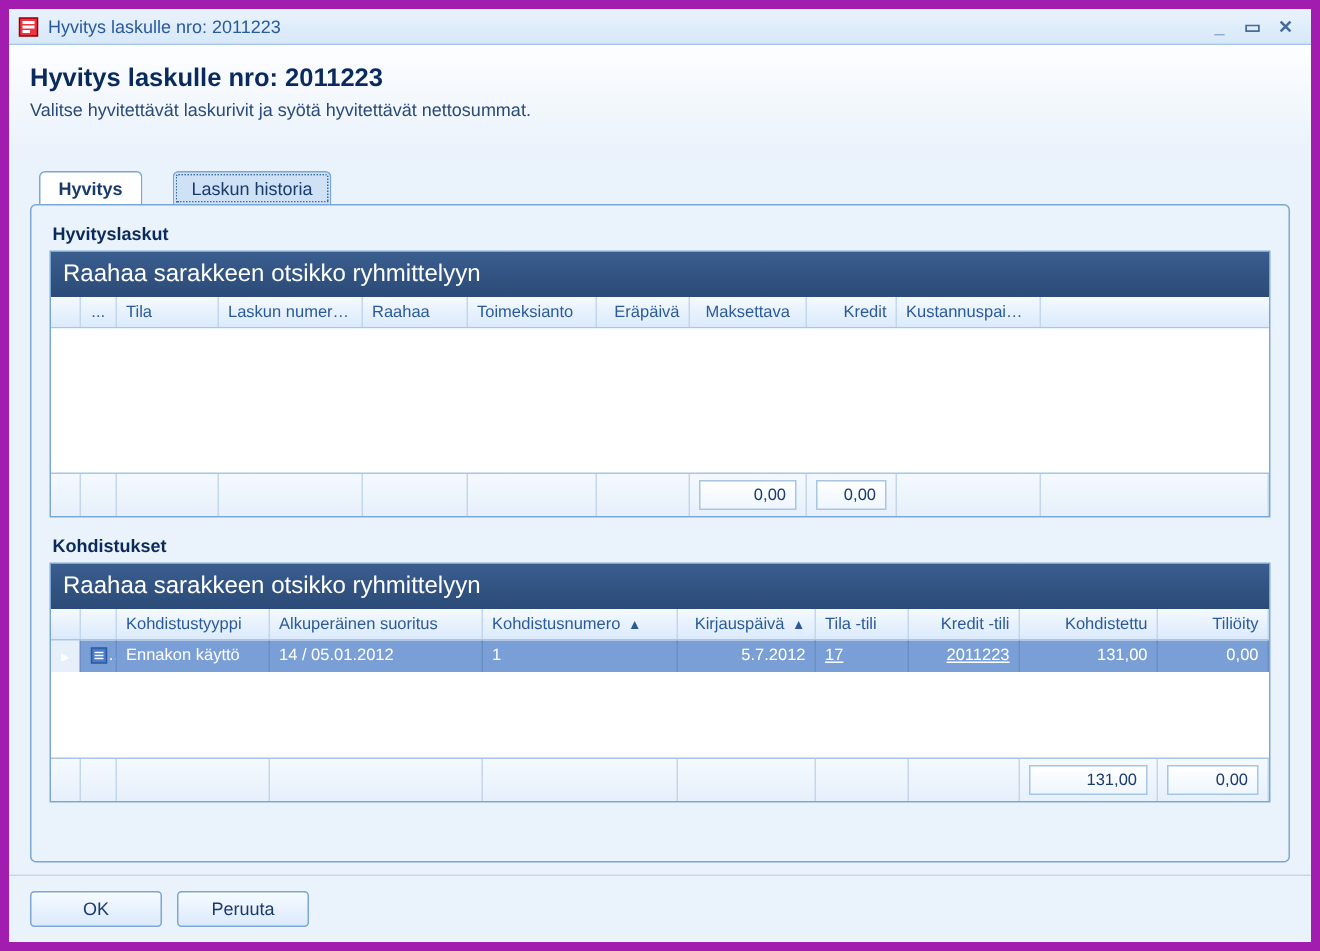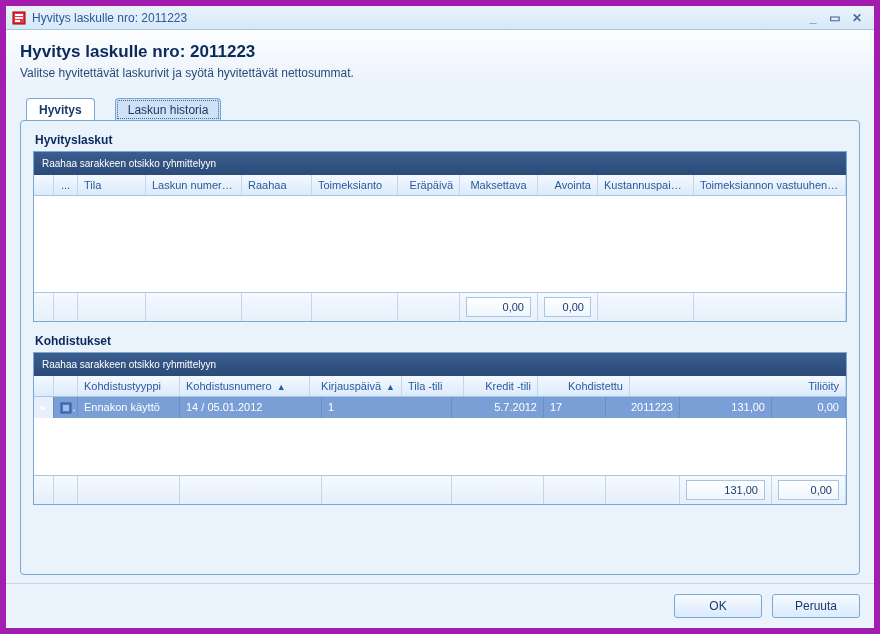--- a/index.html
+++ b/index.html
@@ -31,21 +31,21 @@
     width:14px;height:14px;margin-right:6px;
     display:inline-flex;align-items:center;justify-content:center;
   }
   .titlebar .spacer{flex:1}
   .titlebar .winbtn{width:22px;text-align:center;color:#476b99;cursor:default;font-weight:bold}
   .header {
     padding: 12px 14px 6px 14px;
     background: linear-gradient(#fdfeff,#eaf2fb);
   }
   .header h1{margin:0;font-size:17px;font-weight:bold;color:#0a2a5c}
-  .header p{margin:4px 0 0 0;color:#2a4a7a}
+  .header p{margin:4px 0 16px 0;color:#2a4a7a}
   .body{
     flex:1;
     padding: 12px 14px 8px 14px;
     background:#eaf2fb;
     display:flex;flex-direction:column;
   }
   .tabstrip{display:flex;gap:20px;margin-bottom:-1px;padding-left:6px}
   .tab{
     padding:4px 12px;
     border:1px solid #7ba7d5;
@@ -67,21 +67,21 @@
   }
   .section-title{font-weight:bold;margin:2px 0 4px 2px;color:#0a2a5c}
   .gridbox{
     border:1px solid #7ba7d5;
     background:#fff;
   }
   .groupbar{
     background:linear-gradient(#3a5e8f,#2b4a77);
     color:#fff;
     padding:6px 8px;
-    font-size:10px;
+    font-size:16px;
   }
   .colheaders{
     display:flex;
     background:linear-gradient(#f4f9fe,#dbeafc);
     border-bottom:1px solid #a8c6e4;width:100%;
   }
   .colheaders .col, .row .col{
     border-right:1px solid #c3d7ec;
     padding:4px 6px;
     overflow:hidden;white-space:nowrap;text-overflow:ellipsis;
@@ -118,31 +118,31 @@
   .g2c5{width:92px;text-align:right}
   .g2c6{width:62px}
   .g2c7{width:74px;text-align:right}
   .g2c8{width:92px;text-align:right}
   .g2c9{flex:1;text-align:right}
 
   .rows2{min-height:78px;background:#fff}
   .row{display:flex;align-items:stretch}
   .row.selected{background:#7a9fd6;color:#fff}
   .row.selected .col{color:#fff;border-right-color:#6a8fc6}
-  .row .link{margin-top:28px;}
+  .row .link{text-decoration:underline;margin-top:28px;}
   .row-indicator{color:#1a3a6e;background:#e6effa;}
   .row-icon svg{vertical-align:middle}
 
   .sort-indicator{font-size:9px;margin-left:2px}
 
   .footer{
     padding:10px 14px;
     background:#eaf2fb;
     border-top:1px solid #c3d7ec;
-    display:flex;justify-content:flex-end;gap:10px;
+    display:flex;gap:10px;
   }
   .btn{
     min-width:88px;padding:4px 14px;
     border:1px solid #7ba7d5;border-radius:3px;
     background:linear-gradient(#f6fbff,#dbeafc);
     color:#1a3a6e;text-align:center;cursor:default;
   }
   .sumcell{
     border:1px solid #a8c6e4;background:linear-gradient(#fff,#eef6fd);
     padding:3px 6px;text-align:right;font-size:11px;
@@ -190,23 +190,22 @@
           <div class="col g1c1">...</div>
           <div class="col g1c2">Tila</div>
           <div class="col g1c3">
             <span>Laskun numero</span>
             <span class="sort-indicator">▼</span>
           </div>
           <div class="col g1c4">Raahaa</div>
           <div class="col g1c5">Toimeksianto</div>
           <div class="col g1c6">Eräpäivä</div>
           <div class="col g1c7">Maksettava</div>
-          <div class="col g1c8">Avointa</div>
+          <div class="col g1c8">Kredit</div>
           <div class="col g1c9">Kustannuspaikka</div>
-          <div class="col g1c10">Toimeksiannon vastuuhenkilö</div>
         </div>
         <div class="rows"></div>
         <div class="sumrow">
           <div class="col g1c0"></div>
             <div class="col g1c1"></div>
             <div class="col g1c2"></div>
           <div class="col g1c3"></div>
             <div class="col g1c4"></div>
             <div class="col g1c5"></div>
           <div class="col g1c6"></div>
@@ -223,20 +222,21 @@
 
       <div style="height:10px"></div>
 
       <div class="section-title">Kohdistukset</div>
       <div class="gridbox">
         <div class="groupbar">Raahaa sarakkeen otsikko ryhmittelyyn</div>
         <div class="colheaders">
           <div class="col g2c0"></div>
           <div class="col g2c1"></div>
           <div class="col g2c2">Kohdistustyyppi</div>
+          <div class="col g2c3">Alkuperäinen suoritus</div>
           <div class="col g2c4">
             <span>Kohdistusnumero</span>
             <span class="sort-indicator">▲</span>
           </div>
           <div class="col g2c5">
             <span>Kirjauspäivä</span>
             <span class="sort-indicator">▲</span>
           </div>
           <div class="col g2c6">Tila -tili</div>
           <div class="col g2c7">Kredit -tili</div>

